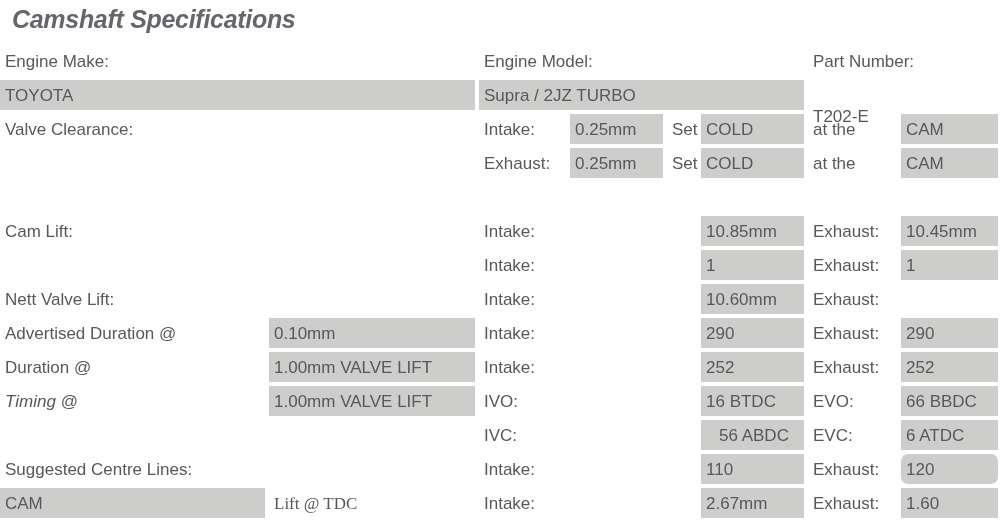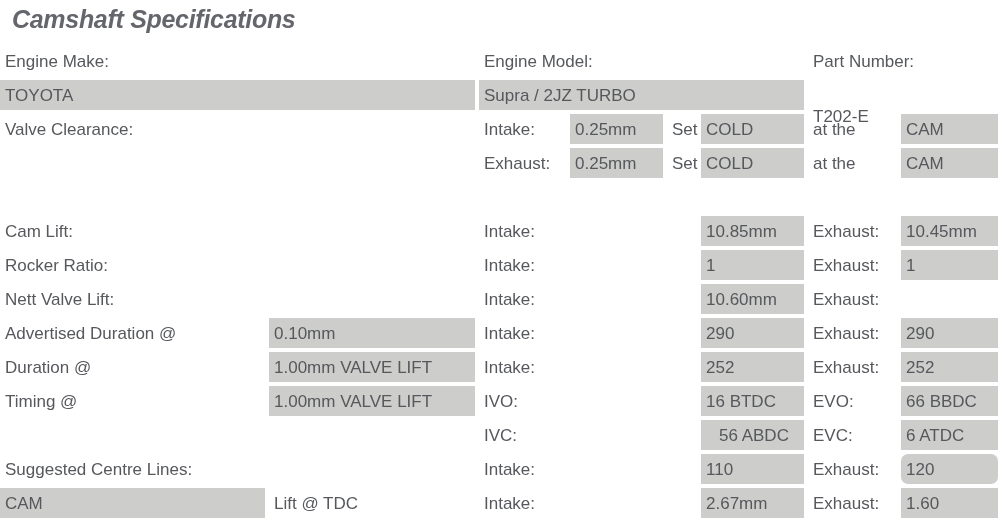--- a/index.html
+++ b/index.html
@@ -63,55 +63,54 @@
     <div class="cell" style="grid-area: 4 / 5 / auto / span 1;">Set</div>
     <div class="cell filled" style="grid-area: 4 / 6 / auto / span 1;">COLD</div>
     <div class="cell" style="grid-area: 4 / 7 / auto / span 1;">at the</div>
     <div class="cell filled" style="grid-area: 4 / 8 / auto / span 1;">CAM</div>
     <div class="cell" style="grid-area: 5 / 1 / auto / span 1;"></div>
     <div class="cell" style="grid-area: 6 / 1 / auto / span 1;">Cam Lift:</div>
     <div class="cell" style="grid-area: 6 / 3 / auto / span 1;">Intake:</div>
     <div class="cell filled" style="grid-area: 6 / 6 / auto / span 1;">10.85mm</div>
     <div class="cell" style="grid-area: 6 / 7 / auto / span 1;">Exhaust:</div>
     <div class="cell filled" style="grid-area: 6 / 8 / auto / span 1;">10.45mm</div>
-    <div class="cell" style="grid-area: 7 / 1 / auto / span 1;">Rocker Ratio:</div>
     <div class="cell" style="grid-area: 7 / 3 / auto / span 1;">Intake:</div>
     <div class="cell filled" style="grid-area: 7 / 6 / auto / span 1;">1</div>
     <div class="cell" style="grid-area: 7 / 7 / auto / span 1;">Exhaust:</div>
     <div class="cell filled" style="grid-area: 7 / 8 / auto / span 1;">1</div>
     <div class="cell" style="grid-area: 8 / 1 / auto / span 1;">Nett Valve Lift:</div>
     <div class="cell" style="grid-area: 8 / 3 / auto / span 1;">Intake:</div>
     <div class="cell filled" style="grid-area: 8 / 6 / auto / span 1;">10.60mm</div>
     <div class="cell" style="grid-area: 8 / 7 / auto / span 1;">Exhaust:</div>
     <div class="cell" style="grid-area: 9 / 1 / auto / span 1;">Advertised Duration @</div>
     <div class="cell filled" style="grid-area: 9 / 2 / auto / span 1;">0.10mm</div>
     <div class="cell" style="grid-area: 9 / 3 / auto / span 1;">Intake:</div>
     <div class="cell filled" style="grid-area: 9 / 6 / auto / span 1;">290</div>
     <div class="cell" style="grid-area: 9 / 7 / auto / span 1;">Exhaust:</div>
     <div class="cell filled" style="grid-area: 9 / 8 / auto / span 1;">290</div>
     <div class="cell" style="grid-area: 10 / 1 / auto / span 1;">Duration @</div>
     <div class="cell filled" style="grid-area: 10 / 2 / auto / span 1;">1.00mm VALVE LIFT</div>
     <div class="cell" style="grid-area: 10 / 3 / auto / span 1;">Intake:</div>
     <div class="cell filled" style="grid-area: 10 / 6 / auto / span 1;">252</div>
     <div class="cell" style="grid-area: 10 / 7 / auto / span 1;">Exhaust:</div>
     <div class="cell filled" style="grid-area: 10 / 8 / auto / span 1;">252</div>
-    <div class="cell" style="grid-area: 11 / 1 / auto / span 1;">Timing @</div>
+    <div class="cell" style="grid-area: 11 / 1 / auto / span 1; font-style: italic;">Timing @</div>
     <div class="cell filled" style="grid-area: 11 / 2 / auto / span 1;">1.00mm VALVE LIFT</div>
     <div class="cell" style="grid-area: 11 / 3 / auto / span 1;">IVO:</div>
     <div class="cell filled" style="grid-area: 11 / 6 / auto / span 1; text-align: center;">16 BTDC</div>
     <div class="cell" style="grid-area: 11 / 7 / auto / span 1;">EVO:</div>
     <div class="cell filled" style="grid-area: 11 / 8 / auto / span 1;">66 BBDC</div>
     <div class="cell" style="grid-area: 12 / 3 / auto / span 1;">IVC:</div>
     <div class="cell filled" style="grid-area: 12 / 6 / auto / span 1; padding-left: 18px;">56 ABDC</div>
     <div class="cell" style="grid-area: 12 / 7 / auto / span 1;">EVC:</div>
     <div class="cell filled" style="grid-area: 12 / 8 / auto / span 1;">6 ATDC</div>
     <div class="cell" style="grid-area: 13 / 1 / auto / span 1;">Suggested Centre Lines:</div>
     <div class="cell" style="grid-area: 13 / 3 / auto / span 1;">Intake:</div>
     <div class="cell filled" style="grid-area: 13 / 6 / auto / span 1;">110</div>
     <div class="cell" style="grid-area: 13 / 7 / auto / span 1;">Exhaust:</div>
     <div class="cell filled" style="grid-area: 13 / 8 / auto / span 1; border-radius: 7px;">120</div>
     <div class="cell filled" style="grid-area: 14 / 1 / auto / span 1;">CAM</div>
-    <div class="cell" style="grid-area: 14 / 2 / auto / span 1;">Lift @ TDC</div>
+    <div class="cell" style="grid-area: 14 / 2 / auto / span 1; font-family: Liberation Serif, serif;">Lift @ TDC</div>
     <div class="cell" style="grid-area: 14 / 3 / auto / span 1;">Intake:</div>
     <div class="cell filled" style="grid-area: 14 / 6 / auto / span 1;">2.67mm</div>
     <div class="cell" style="grid-area: 14 / 7 / auto / span 1;">Exhaust:</div>
     <div class="cell filled" style="grid-area: 14 / 8 / auto / span 1;">1.60</div>
   </div>
 
 </body></html>

